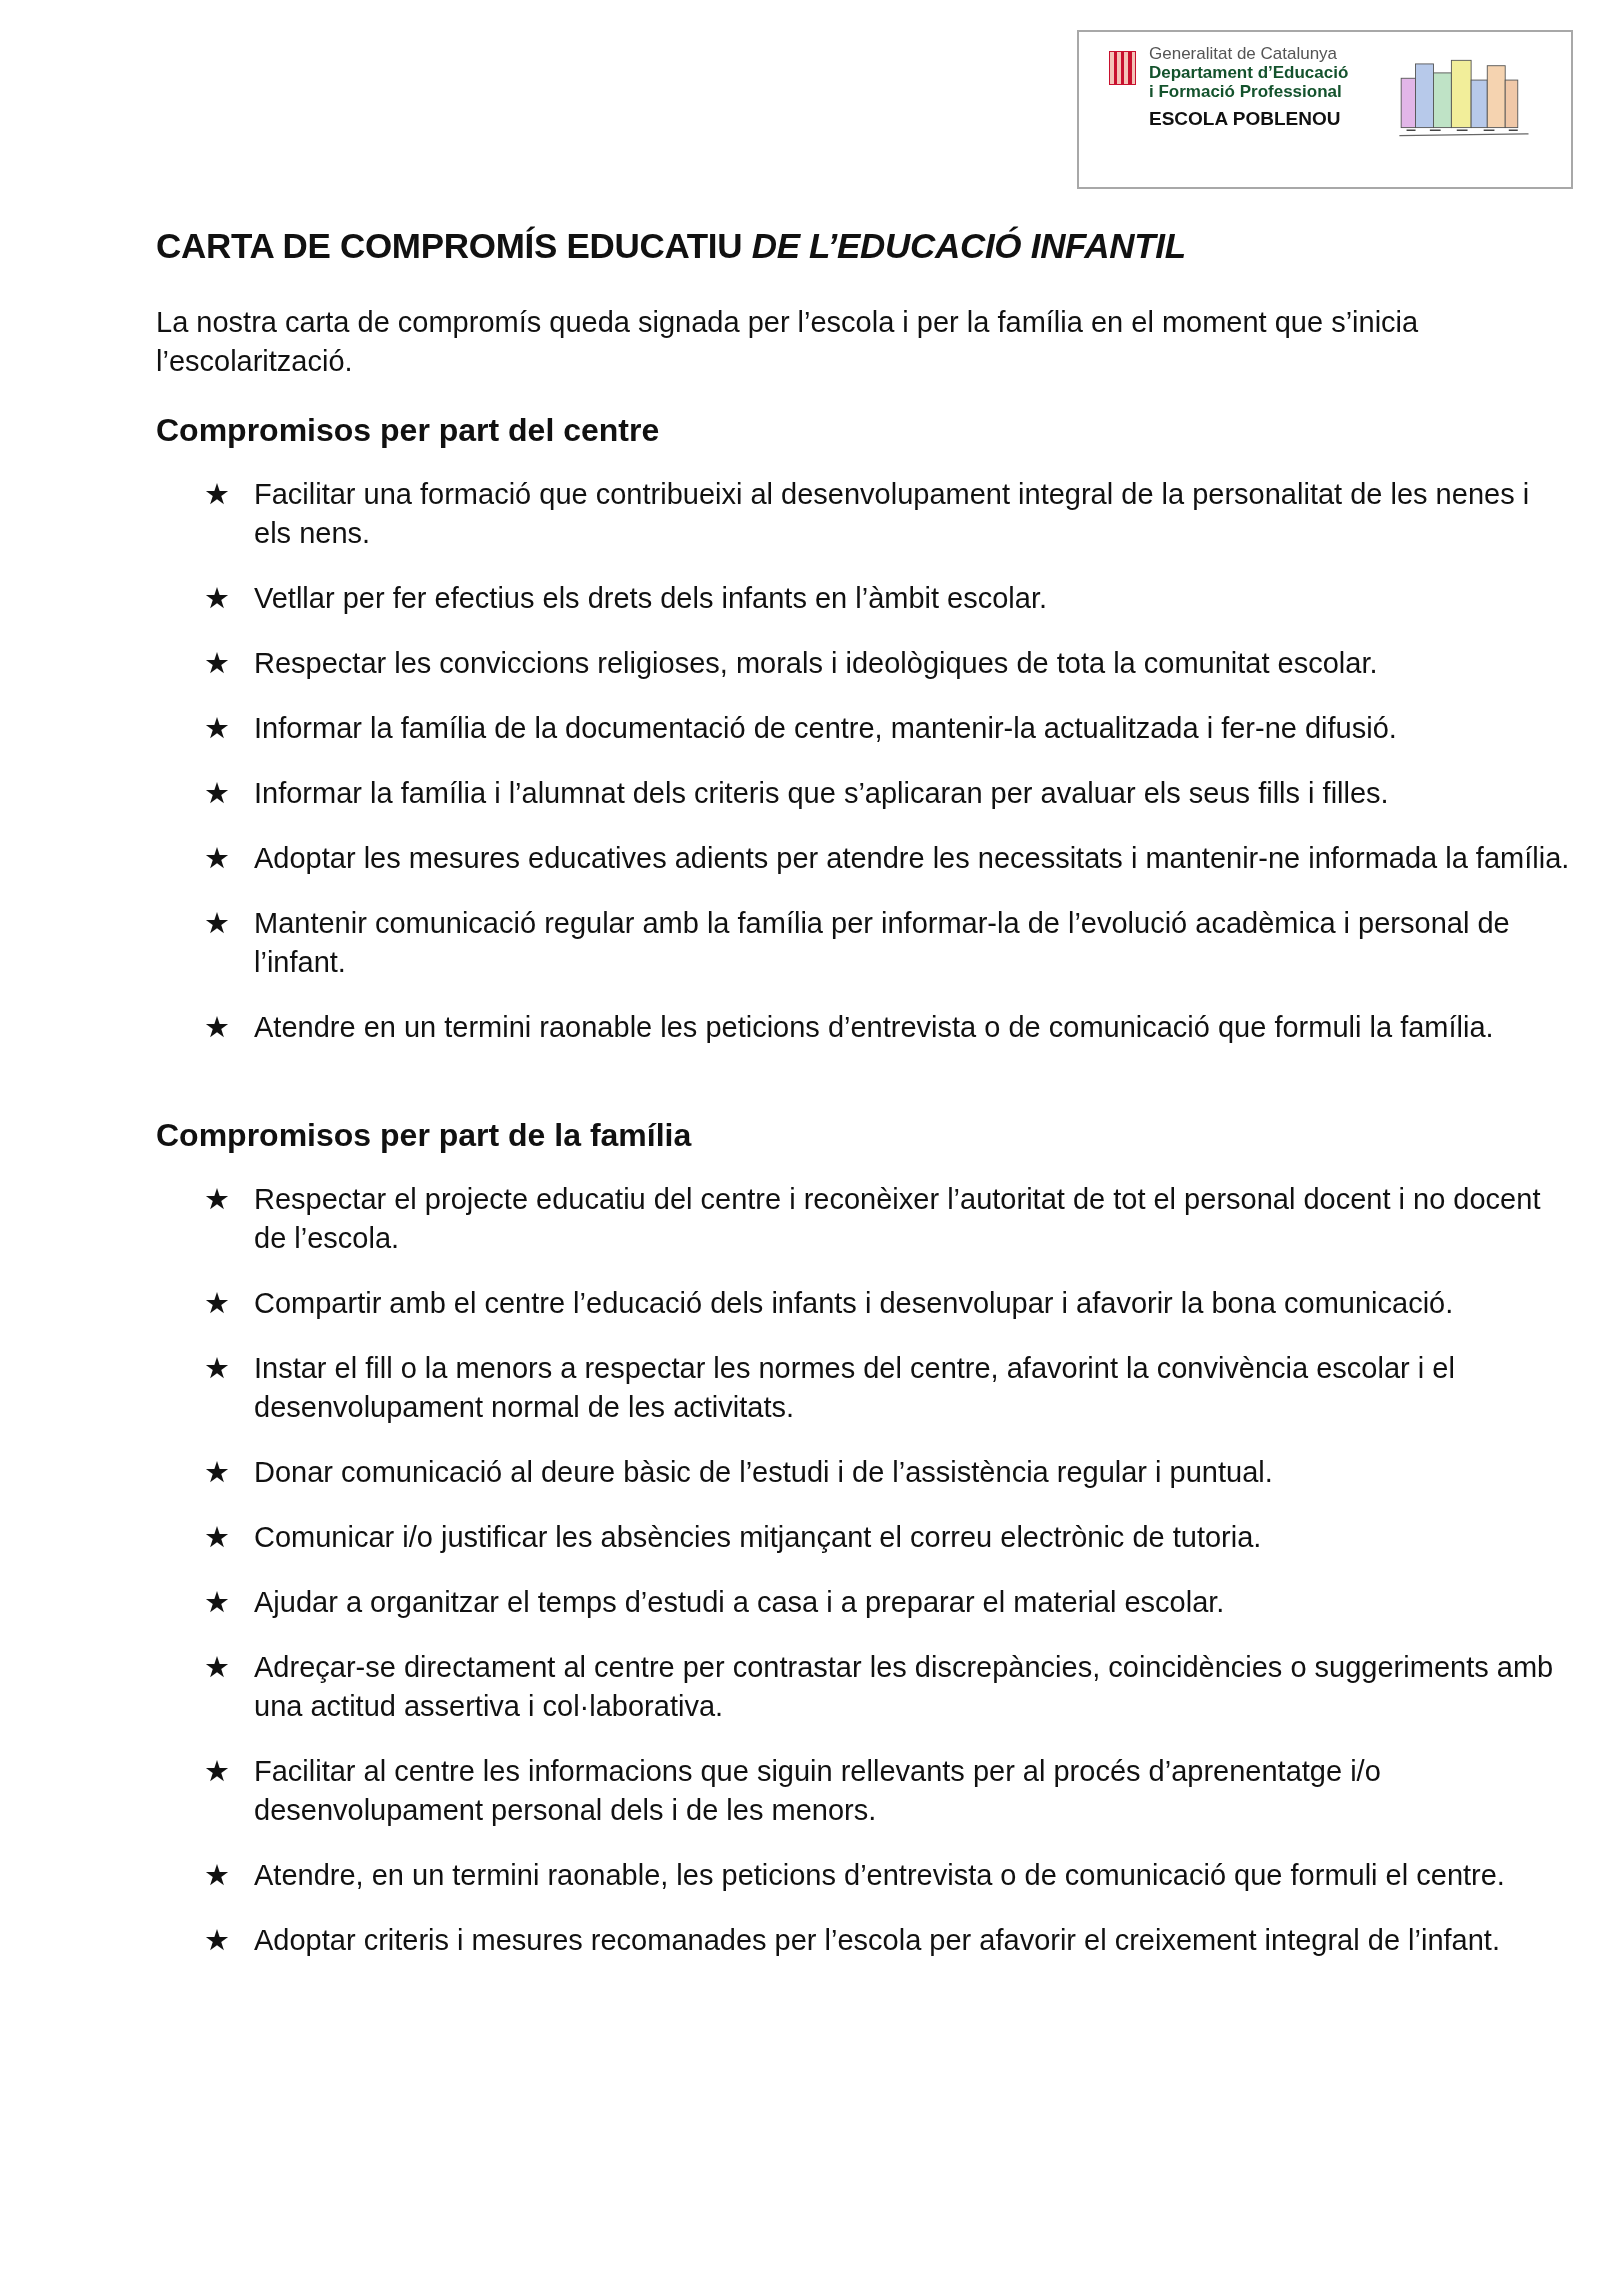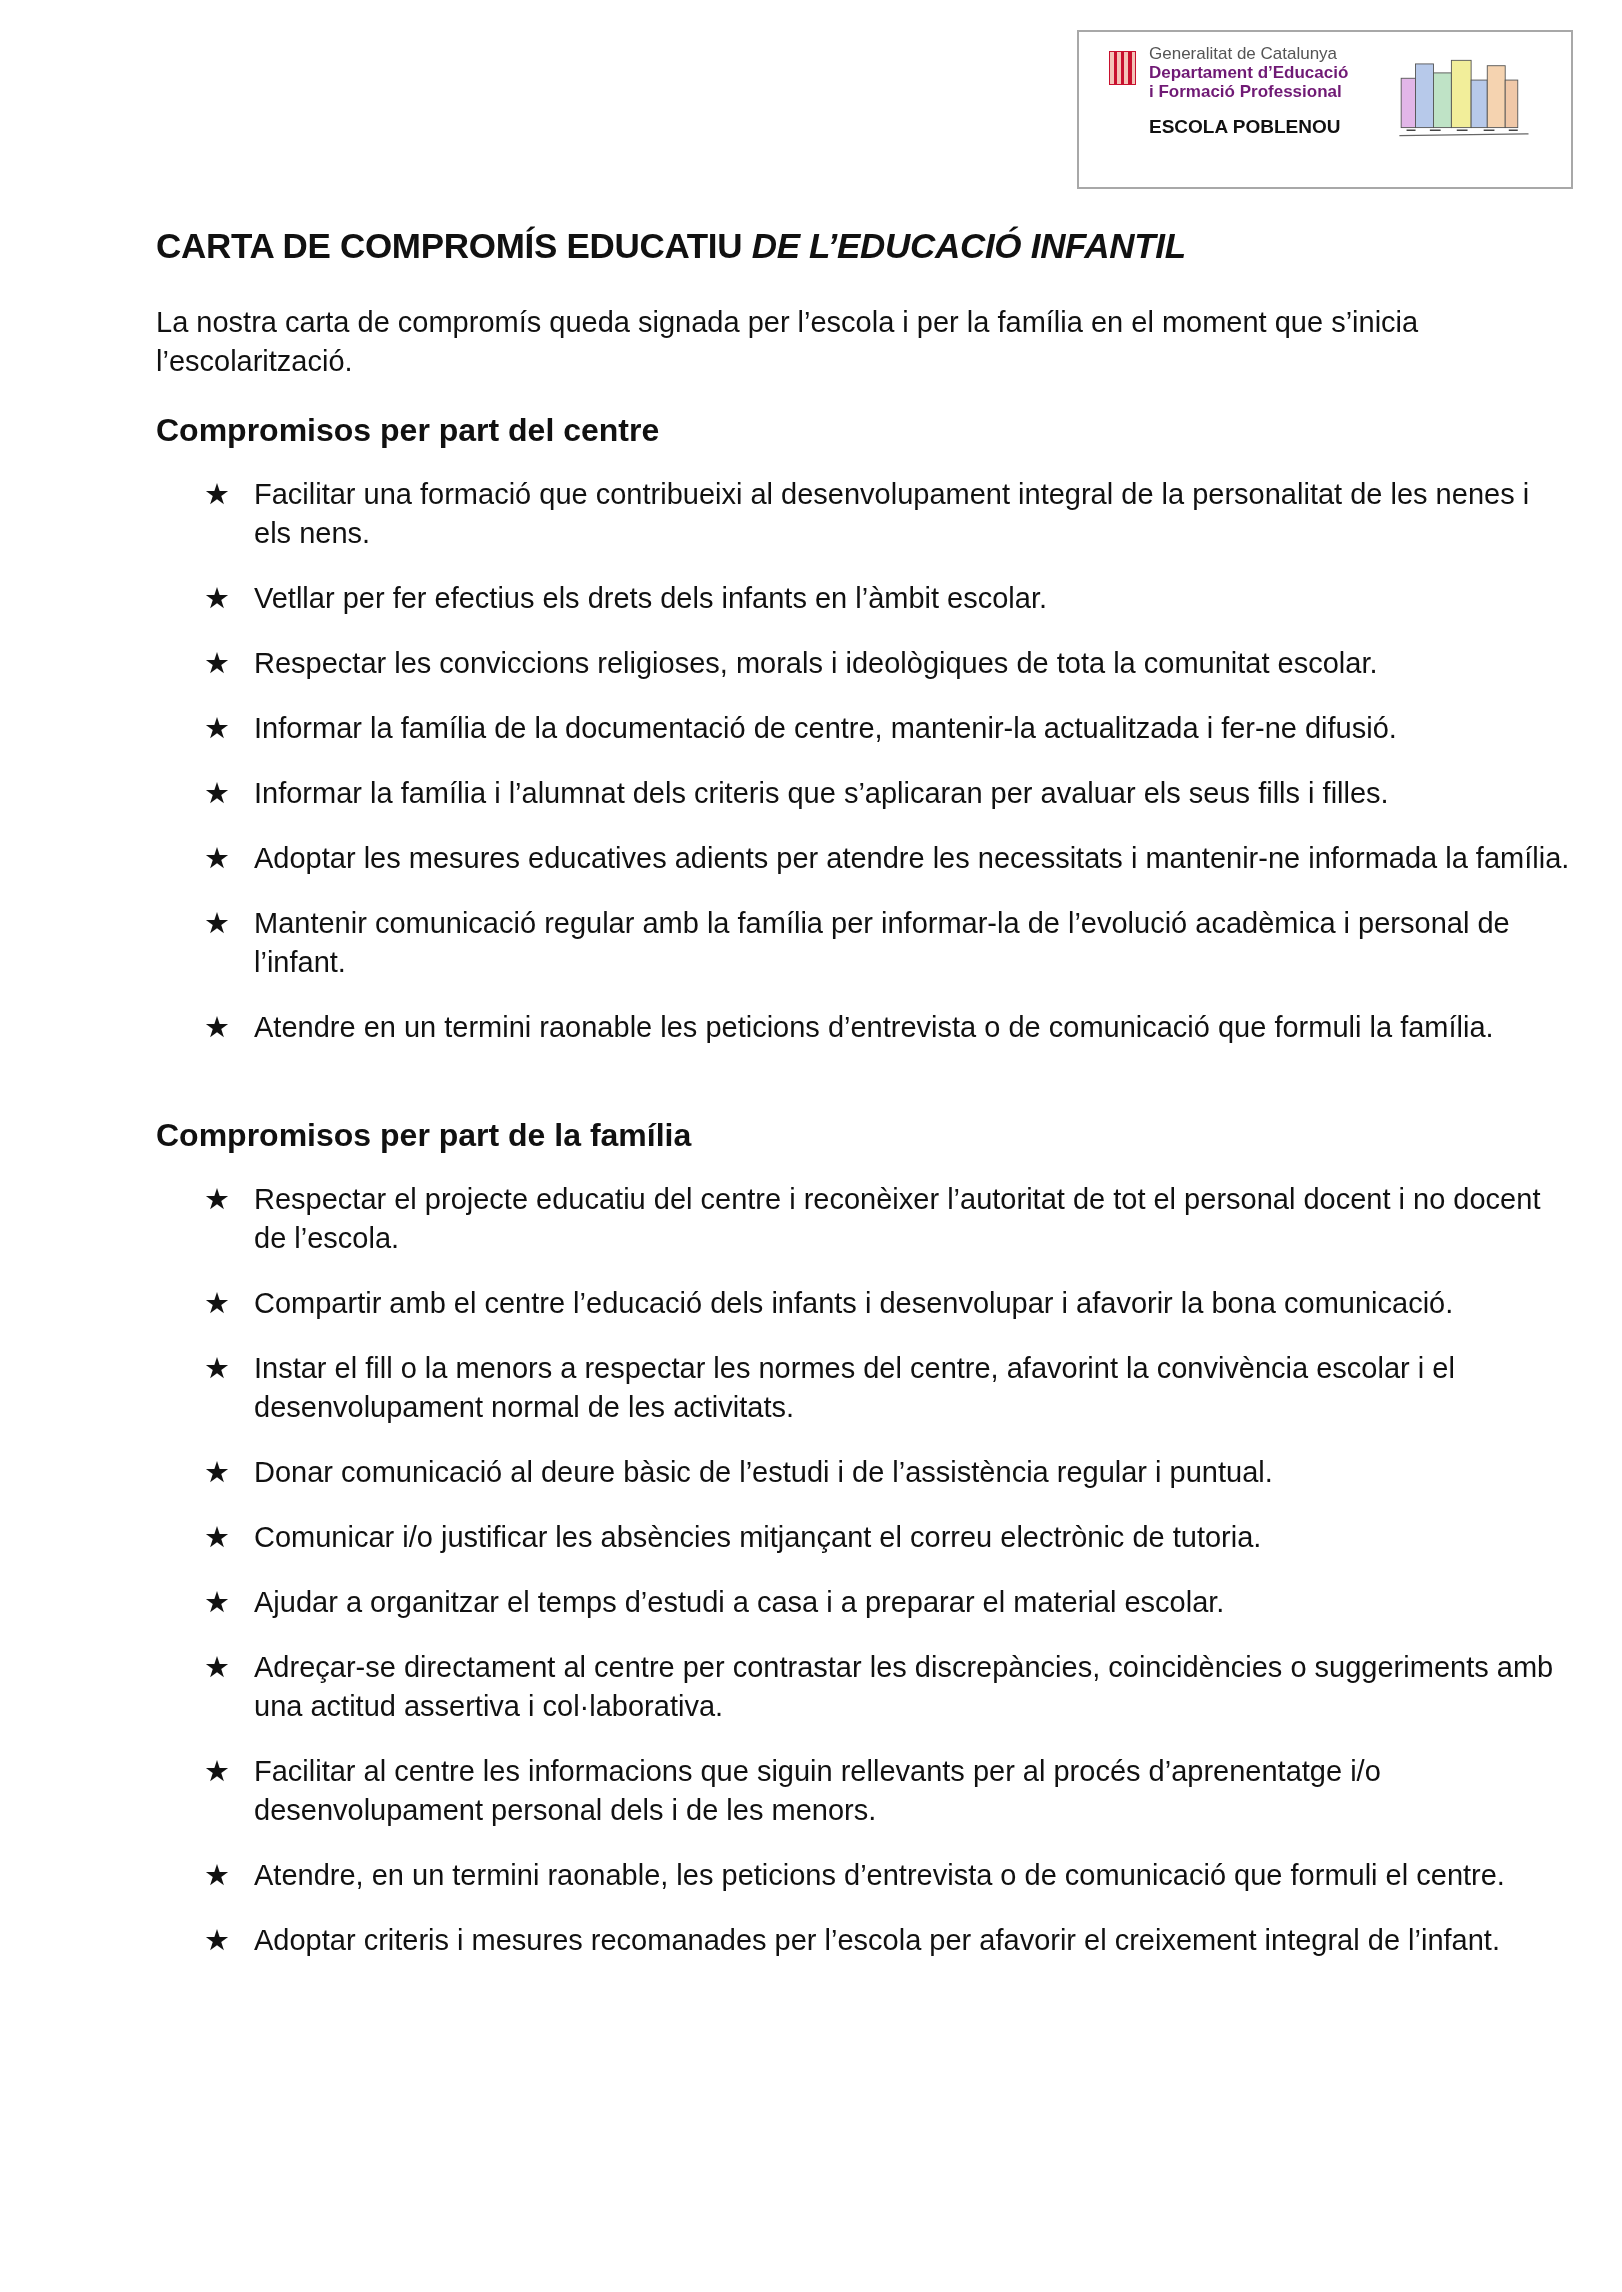--- a/index.html
+++ b/index.html
@@ -5,22 +5,22 @@
   html, body { margin:0; padding:0; background:#ffffff; }
   body { width:1623px; height:2293px; position:relative; overflow:hidden;
          font-family:"Liberation Sans", sans-serif; color:#111; }
   .logo-box { position:absolute; left:1077px; top:29.6px; width:496px; height:159px;
               border:2.7px solid #a8a8a8; box-sizing:border-box; background:#fff; }
   .shield { position:absolute; left:29.6px; top:19.7px; width:27px; height:34px;
             background:repeating-linear-gradient(90deg,#f4c3b8 0 3.6px,#c8102e 3.6px 7.2px);
             border:1.8px solid #c8102e; box-sizing:border-box; }
   .logo-text { position:absolute; left:70px; top:12.5px; line-height:19px; font-size:17px; color:#333; }
   .logo-text .l1 { font-weight:normal; color:#555; }
-  .logo-text .l2, .logo-text .l3 { font-weight:bold; color:#701a75; }
-  .logo-text .l4 { font-weight:bold; font-size:19px; color:#111; margin-top:16px; }
+  .logo-text .l2, .logo-text .l3 { font-weight:bold; color:#14532d; }
+  .logo-text .l4 { font-weight:bold; font-size:19px; color:#111; margin-top:8px; }
   .city { position:absolute; left:315px; top:21.5px; width:139px; height:90px; }
   .content { position:absolute; left:156px; top:0; width:1406px; }
   h1 { position:absolute; left:0; top:226px; margin:0; font-size:35px; font-weight:bold; white-space:nowrap; letter-spacing:-0.3px; }
   h1 i { font-style:italic; }
   .intro { position:absolute; left:0; top:303px; width:1361px; margin:0; font-size:29px; line-height:39px; }
   h2 { position:absolute; left:0; margin:0; font-size:32px; font-weight:bold; }
   ul { position:absolute; left:0; margin:0; padding:0; list-style:none; width:1415px; }
   li { position:relative; padding-left:98px; font-size:29px; line-height:39px; margin-bottom:26px; }
   li .star { position:absolute; left:48px; top:0; font-size:29px; }
 </style>

